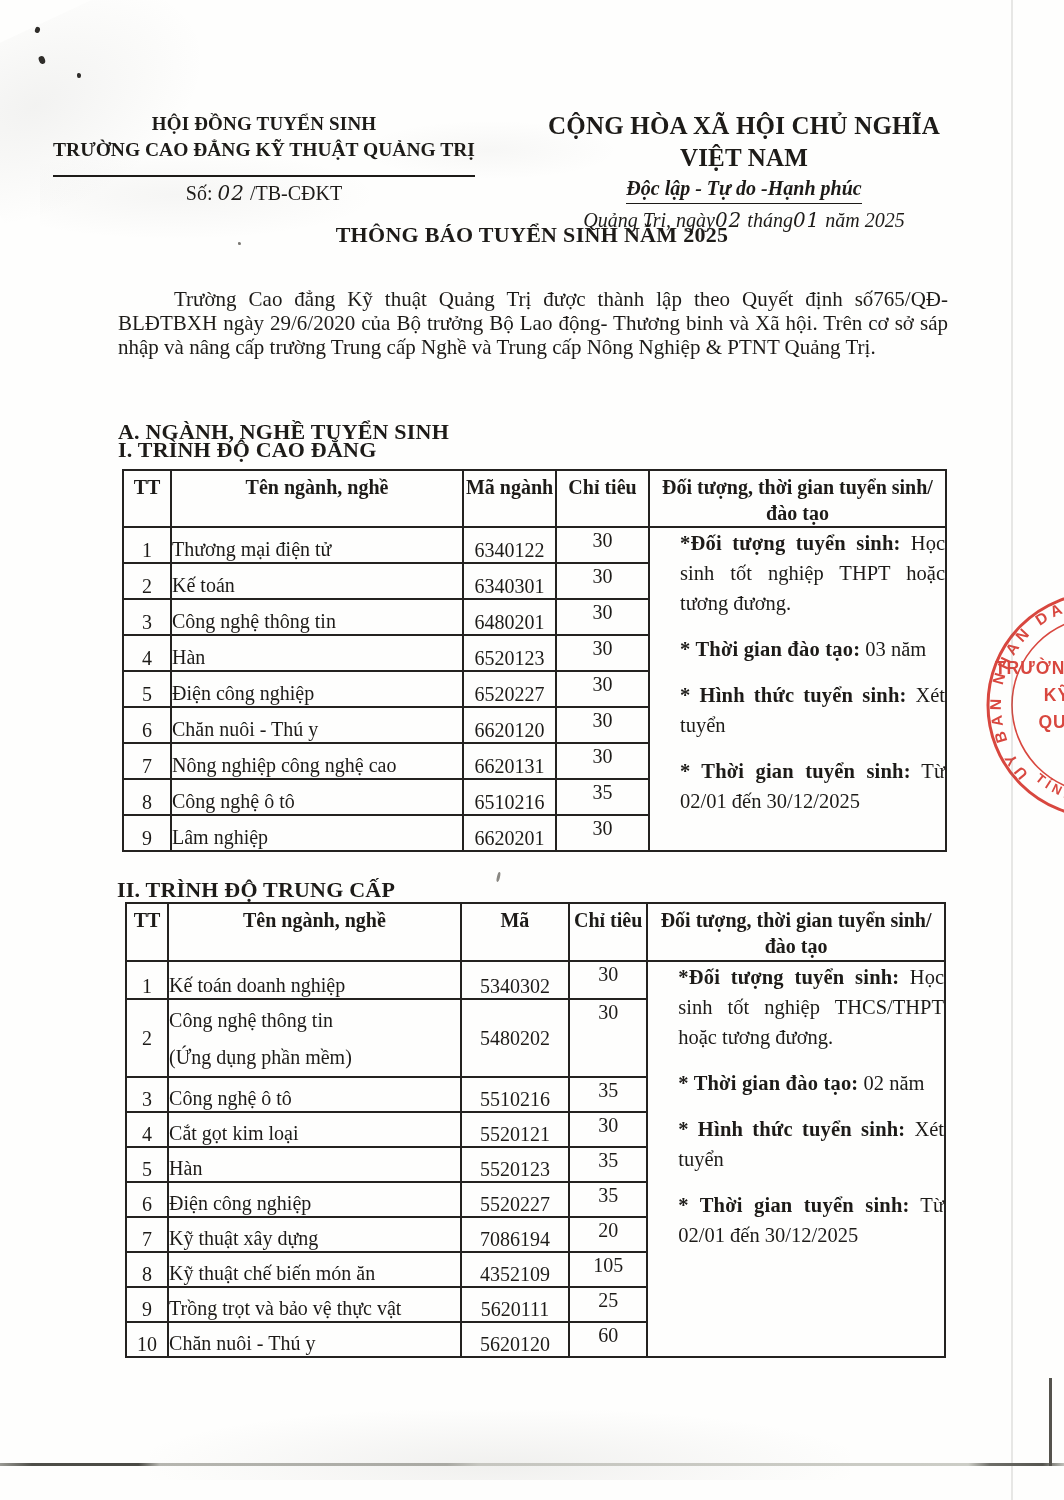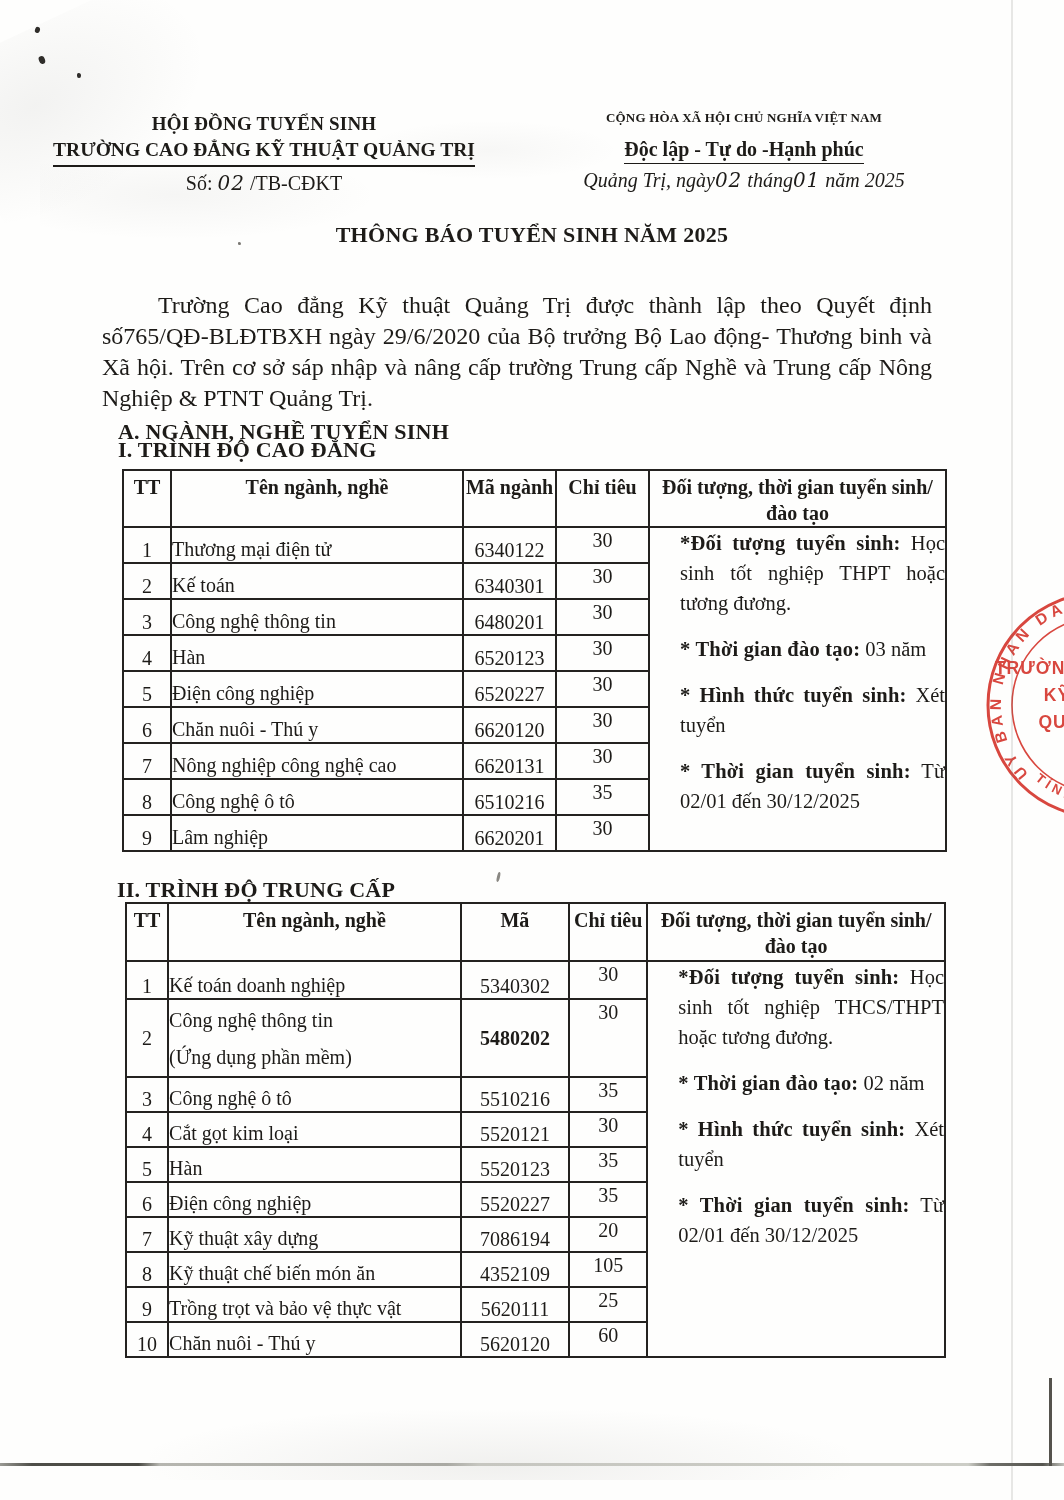--- a/index.html
+++ b/index.html
@@ -18,31 +18,31 @@
   .sm3{left:360px;top:120px;width:260px;height:60px;
        background:radial-gradient(ellipse at 50% 50%,rgba(90,90,85,.045),rgba(0,0,0,0) 70%);}
   .sm4{left:150px;top:1410px;width:700px;height:70px;
        background:radial-gradient(ellipse at 50% 80%,rgba(120,118,110,.10),rgba(0,0,0,0) 75%);}
   .speck{position:absolute;background:#2f2d2a;border-radius:40% 60% 50% 50%;}
   
   .hdr-left{position:absolute;left:36px;top:112px;width:456px;text-align:center;line-height:1.28;}
   .hdr-right{position:absolute;left:532px;top:110px;width:424px;text-align:center;line-height:1.28;}
   .h-b1{font-size:19px;font-weight:bold;letter-spacing:.2px;}
   .h-b2{font-size:19.5px;font-weight:bold;margin-top:2px;}
-  .h-b2 span{display:inline-block;border-bottom:2px solid #1d1b18;padding-bottom:2px;}
+  .h-b2 span{display:inline-block;border-bottom:2px solid #1d1b18;padding-bottom:12px;}
   .h-num{font-size:20px;margin-top:4px;}
-  .h-r1{font-size:13px;font-weight:bold;letter-spacing:.2px;}
-  .h-r2{font-size:20px;font-weight:bold;margin-top:10px;}
+  .h-r1{font-size:25px;font-weight:bold;letter-spacing:.2px;}
+  .h-r2{font-size:20px;font-weight:bold;margin-top:2px;font-style:italic;}
   .h-r2 span{display:inline-block;border-bottom:1.8px solid #1d1b18;padding-bottom:1px;}
   .h-date{font-size:20px;font-style:italic;margin-top:4px;}
   .hand{font-family:"DejaVu Serif",serif;font-style:italic;letter-spacing:1px;}
   
   .doc-title{position:absolute;left:0;top:222px;width:1064px;text-align:center;
              font-size:22px;font-weight:bold;letter-spacing:.3px;}
-  .para{position:absolute;left:102px;width:830px;font-size:24px;line-height:31px;
+  .para{position:absolute;left:118px;width:830px;font-size:21px;line-height:24px;
         text-align:justify;text-indent:56px;}
   .p1{top:266px;}
   .p2{top:369px;}
   .sec{position:absolute;font-size:22px;font-weight:bold;letter-spacing:.2px;}
   .secA{left:118px;top:419px;}
   .sec1{left:118px;top:437px;}
   .sec2{left:117px;top:877px;}
   
   table.enroll{position:absolute;border-collapse:collapse;table-layout:fixed;
                font-size:20px;background:transparent;}
@@ -54,21 +54,21 @@
   #table1 thead tr{height:57px;}
   #table2 thead tr{height:58px;}
   #table1 tbody tr{height:36px;}
   #table2 tbody tr{height:35px;}
   #table2 tbody tr.first{height:38px;}
   #table2 tbody tr.tall{height:76px;}
   td.tt{ text-align:center;vertical-align:bottom;padding-bottom:4px;}
   td.name{text-align:left;vertical-align:bottom;padding:0 4px 4px 12px;line-height:25px;}
   tr.tall td.tt{vertical-align:middle;padding-bottom:0;}
   tr.tall td.name{vertical-align:middle;padding-top:2px;line-height:37px;}
-  tr.tall td.code{vertical-align:middle;padding-bottom:0;font-weight:bold;}
+  tr.tall td.code{vertical-align:middle;padding-bottom:0;}
   td.code{text-align:center;vertical-align:bottom;padding-bottom:5px;}
   td.quota{text-align:center;vertical-align:top;padding-top:1px;line-height:24px;}
   td.info-cell{vertical-align:top;text-align:justify;padding:8px 12px 0 14px;
                font-size:20.5px;line-height:30px;}
   td.info-cell p{margin:0 0 16px 0;padding-left:30px;}
   td.info-cell b{letter-spacing:.2px;}
   
   .stamp{position:absolute;left:940px;top:545px;width:320px;height:320px;opacity:.93;}
   
   .fold-line{position:absolute;left:1011px;top:0;width:2px;height:1500px;

